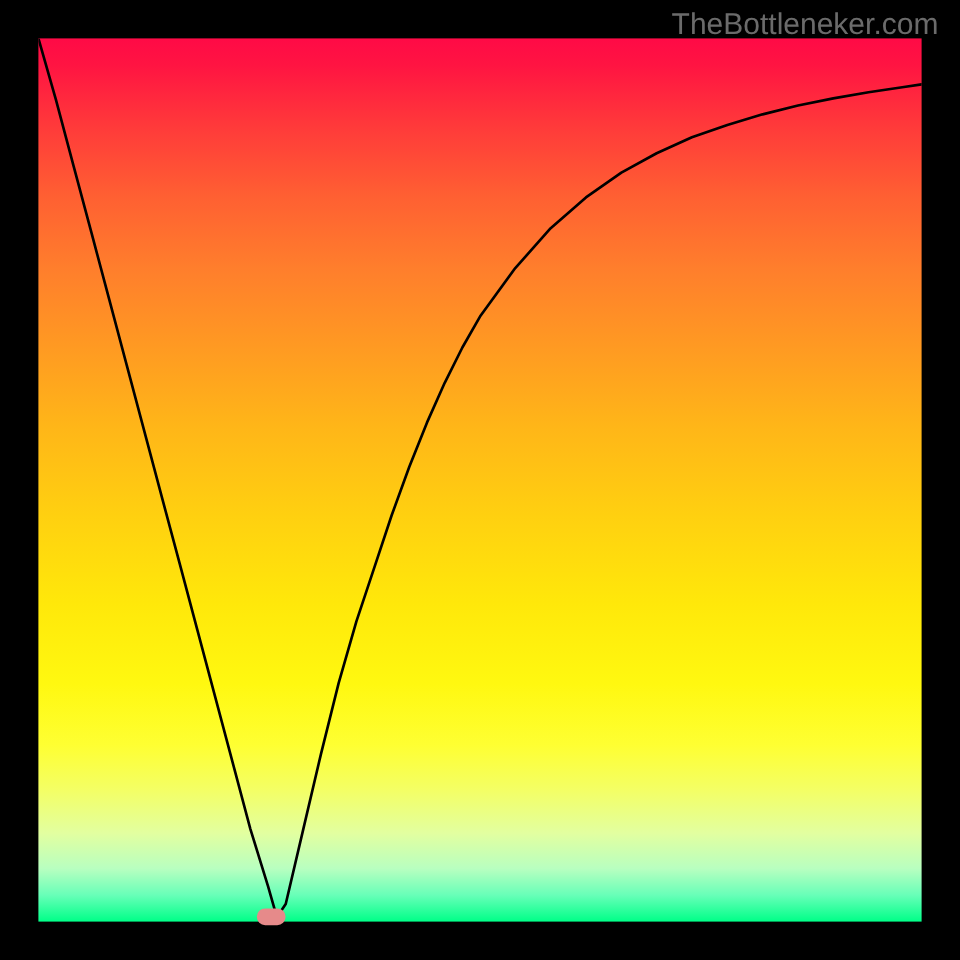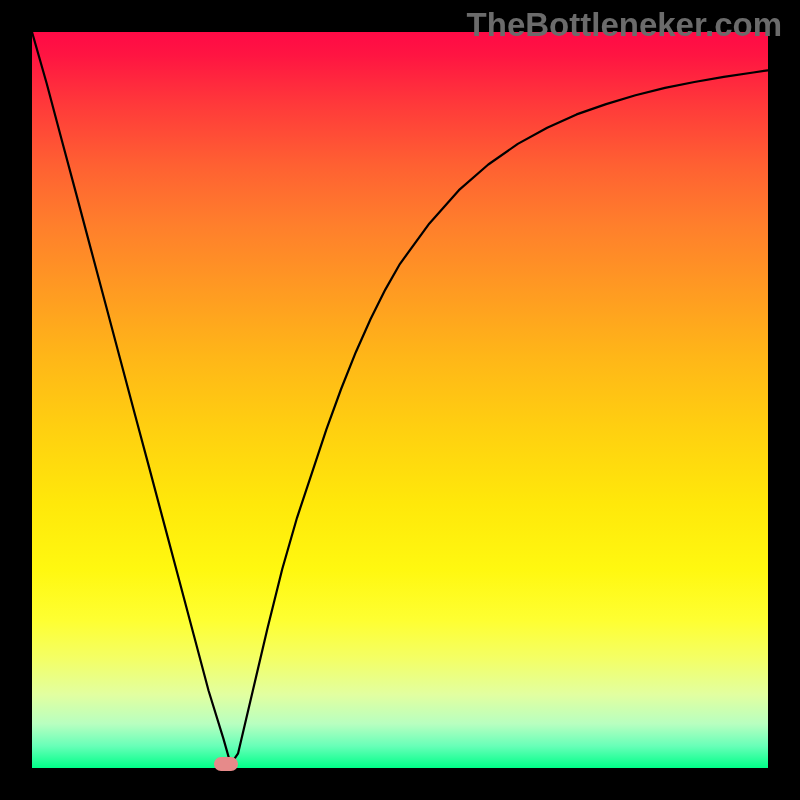--- a/index.html
+++ b/index.html
@@ -8,22 +8,22 @@
     height: 800px;
     background: #000;
     position: relative;
     font-family: Arial, sans-serif;
   }
   .watermark {
     position: absolute;
     top: 6px;
     right: 18px;
     color: #6b6b6b;
-    font-size: 33px;
-    font-weight: 700;
+    font-size: 25px;
+    font-weight: 400;
     z-index: 10;
   }
   .plot-area {
     position: absolute;
     left: 32px;
     top: 32px;
     width: 736px;
     height: 736px;
   }
   .gradient-bg {

